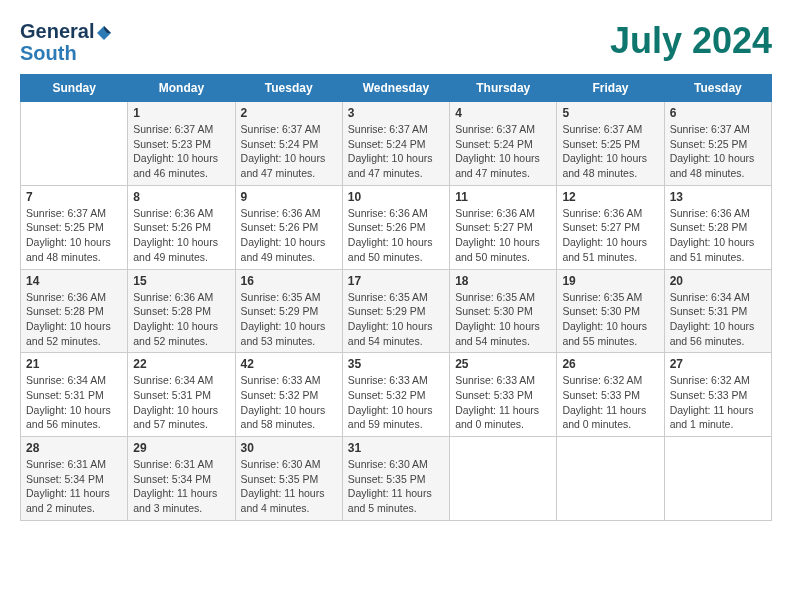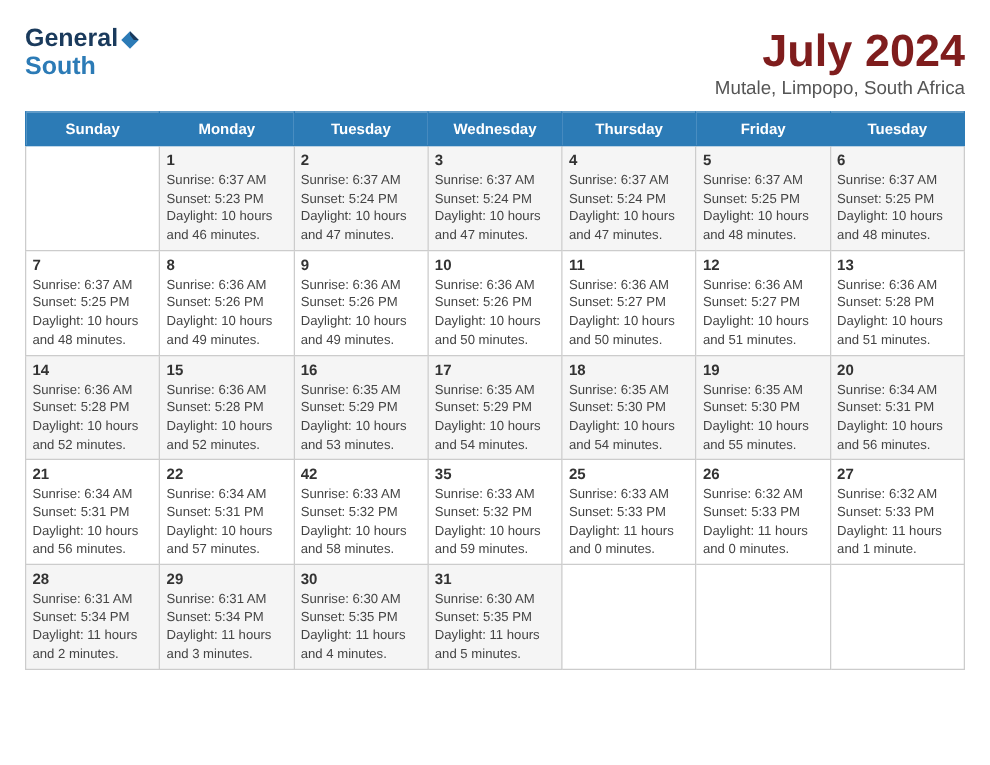--- a/index.html
+++ b/index.html
@@ -19,21 +19,21 @@
     .logo {
       display: flex;
       align-items: flex-start;
     }
     .title-block {
       text-align: right;
     }
     .month-year {
       font-size: 36px;
       font-weight: bold;
-      color: #7f1d1d;
+      color: #0f766e;
     }
     .location {
       font-size: 15px;
       color: #555;
     }
     table {
       width: 100%;
       border-collapse: collapse;
       font-size: 11px;
     }
@@ -83,21 +83,20 @@
     <div style="font-size:20px; font-weight:bold; color:#1a3a5c; line-height:1.1;">
       <span style="color:#1a3a5c;">General</span><svg style="display:inline-block;vertical-align:middle;margin:0 1px;" width="18" height="18" viewBox="0 0 18 18">
           <polygon points="9,2 16,9 9,16 2,9" fill="#2c7bb6"></polygon>
           <polygon points="9,2 16,9 12,9 9,5" fill="#1a3a5c"></polygon>
         </svg><br>
       <span style="color:#2c7bb6; font-size:20px;">South</span>
     </div>
   </div>
   <div class="title-block">
     <div class="month-year">July 2024</div>
-    <div class="location">Mutale, Limpopo, South Africa</div>
   </div>
 </div>
 
 <table>
   <thead>
     <tr>
     <th>Sunday</th>
         <th>Monday</th>
         <th>Tuesday</th>
         <th>Wednesday</th>

